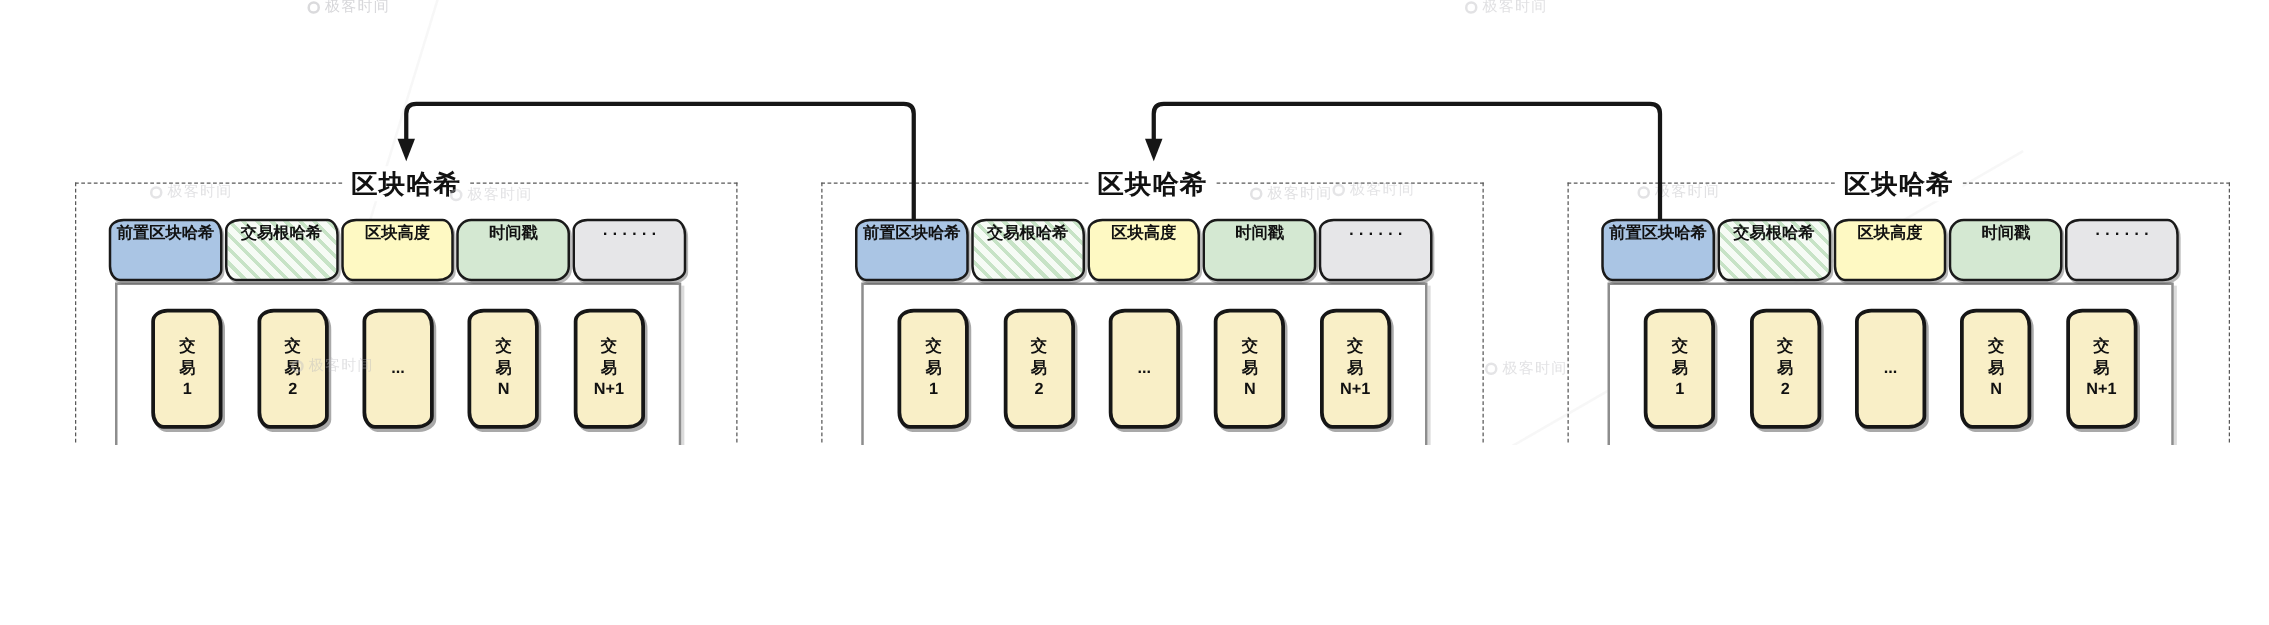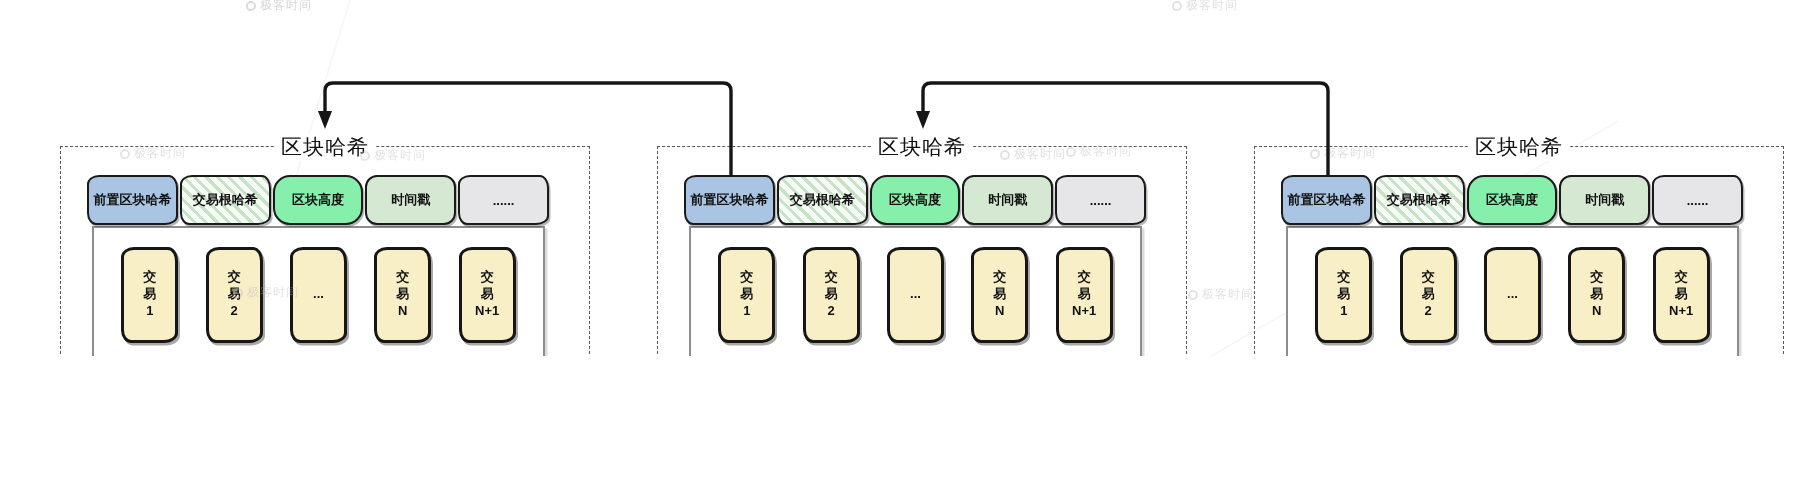--- a/index.html
+++ b/index.html
@@ -11,31 +11,31 @@
   .diag{position:absolute;background:#777;opacity:0.06;width:2px;transform-origin:top left;z-index:0;}
   
   .wm{position:absolute;display:flex;align-items:center;gap:4px;color:#b7b7bc;font-size:12px;
       letter-spacing:1px;z-index:2;white-space:nowrap;}
   .wm-ring{width:10px;height:10px;border:2px solid #bcbcc1;border-radius:50% 50% 50% 46%;
       display:inline-block;box-sizing:border-box;}
   
   .block{position:absolute;top:146px;width:530px;height:248px;border:1.4px dashed #585858;
       background:transparent;z-index:1;box-sizing:border-box;}
   .block-title{position:absolute;top:-14px;left:50%;transform:translateX(-50%);
-      background:#ffffff;padding:0 7px;font-size:21px;font-weight:normal;letter-spacing:1px;
+      background:#ffffff;padding:0 7px;font-size:21px;font-weight:bold;letter-spacing:1px;
       white-space:nowrap;z-index:2;}
   
   .header-row{position:absolute;left:26px;top:28px;width:462px;height:50px;display:flex;gap:2px;z-index:2;}
-  .field{flex:1;display:flex;align-items:center;justify-content:center;
+  .field{flex:1;display:flex;align-items:flex-start;justify-content:center;
       border:2.5px solid #1a1a1a;border-radius:12px 9px 13px 9px / 9px 13px 9px 12px;
       font-size:13px;font-weight:bold;box-sizing:border-box;
-      box-shadow:1.5px 2px 0 rgba(50,50,50,0.35);white-space:nowrap;}
+      box-shadow:1.5px 2px 0 rgba(50,50,50,0.35);white-space:nowrap;font-family:Liberation Mono, monospace;}
   .f-blue  {background:#aac5e4;}
   .f-stripe{background:repeating-linear-gradient(45deg,#c7e3c6 0 3px,#f6fbf5 3px 8px);}
-  .f-pink  {background:#86efac;border-radius:17px;}
+  .f-pink  {background:#fef9c3;}
   .f-green {background:#d4e8d2;border-radius:12px;}
   .f-gray  {background:#e6e6e8;}
   
   .body-box{position:absolute;left:31px;top:79px;width:453px;height:137px;background:#ffffff;
       border:2px solid #8d8d8d;box-shadow:2.5px 2.5px 0 rgba(0,0,0,0.14);
       display:flex;align-items:center;justify-content:space-evenly;box-sizing:border-box;z-index:1;}
   .tx{width:57px;height:96px;background:#f9efc7;border:3px solid #161616;
       border-radius:13px 10px 14px 10px / 10px 14px 10px 13px;
       box-shadow:2px 2.5px 0 rgba(40,40,40,0.4);
       display:flex;align-items:center;justify-content:center;box-sizing:border-box;}

